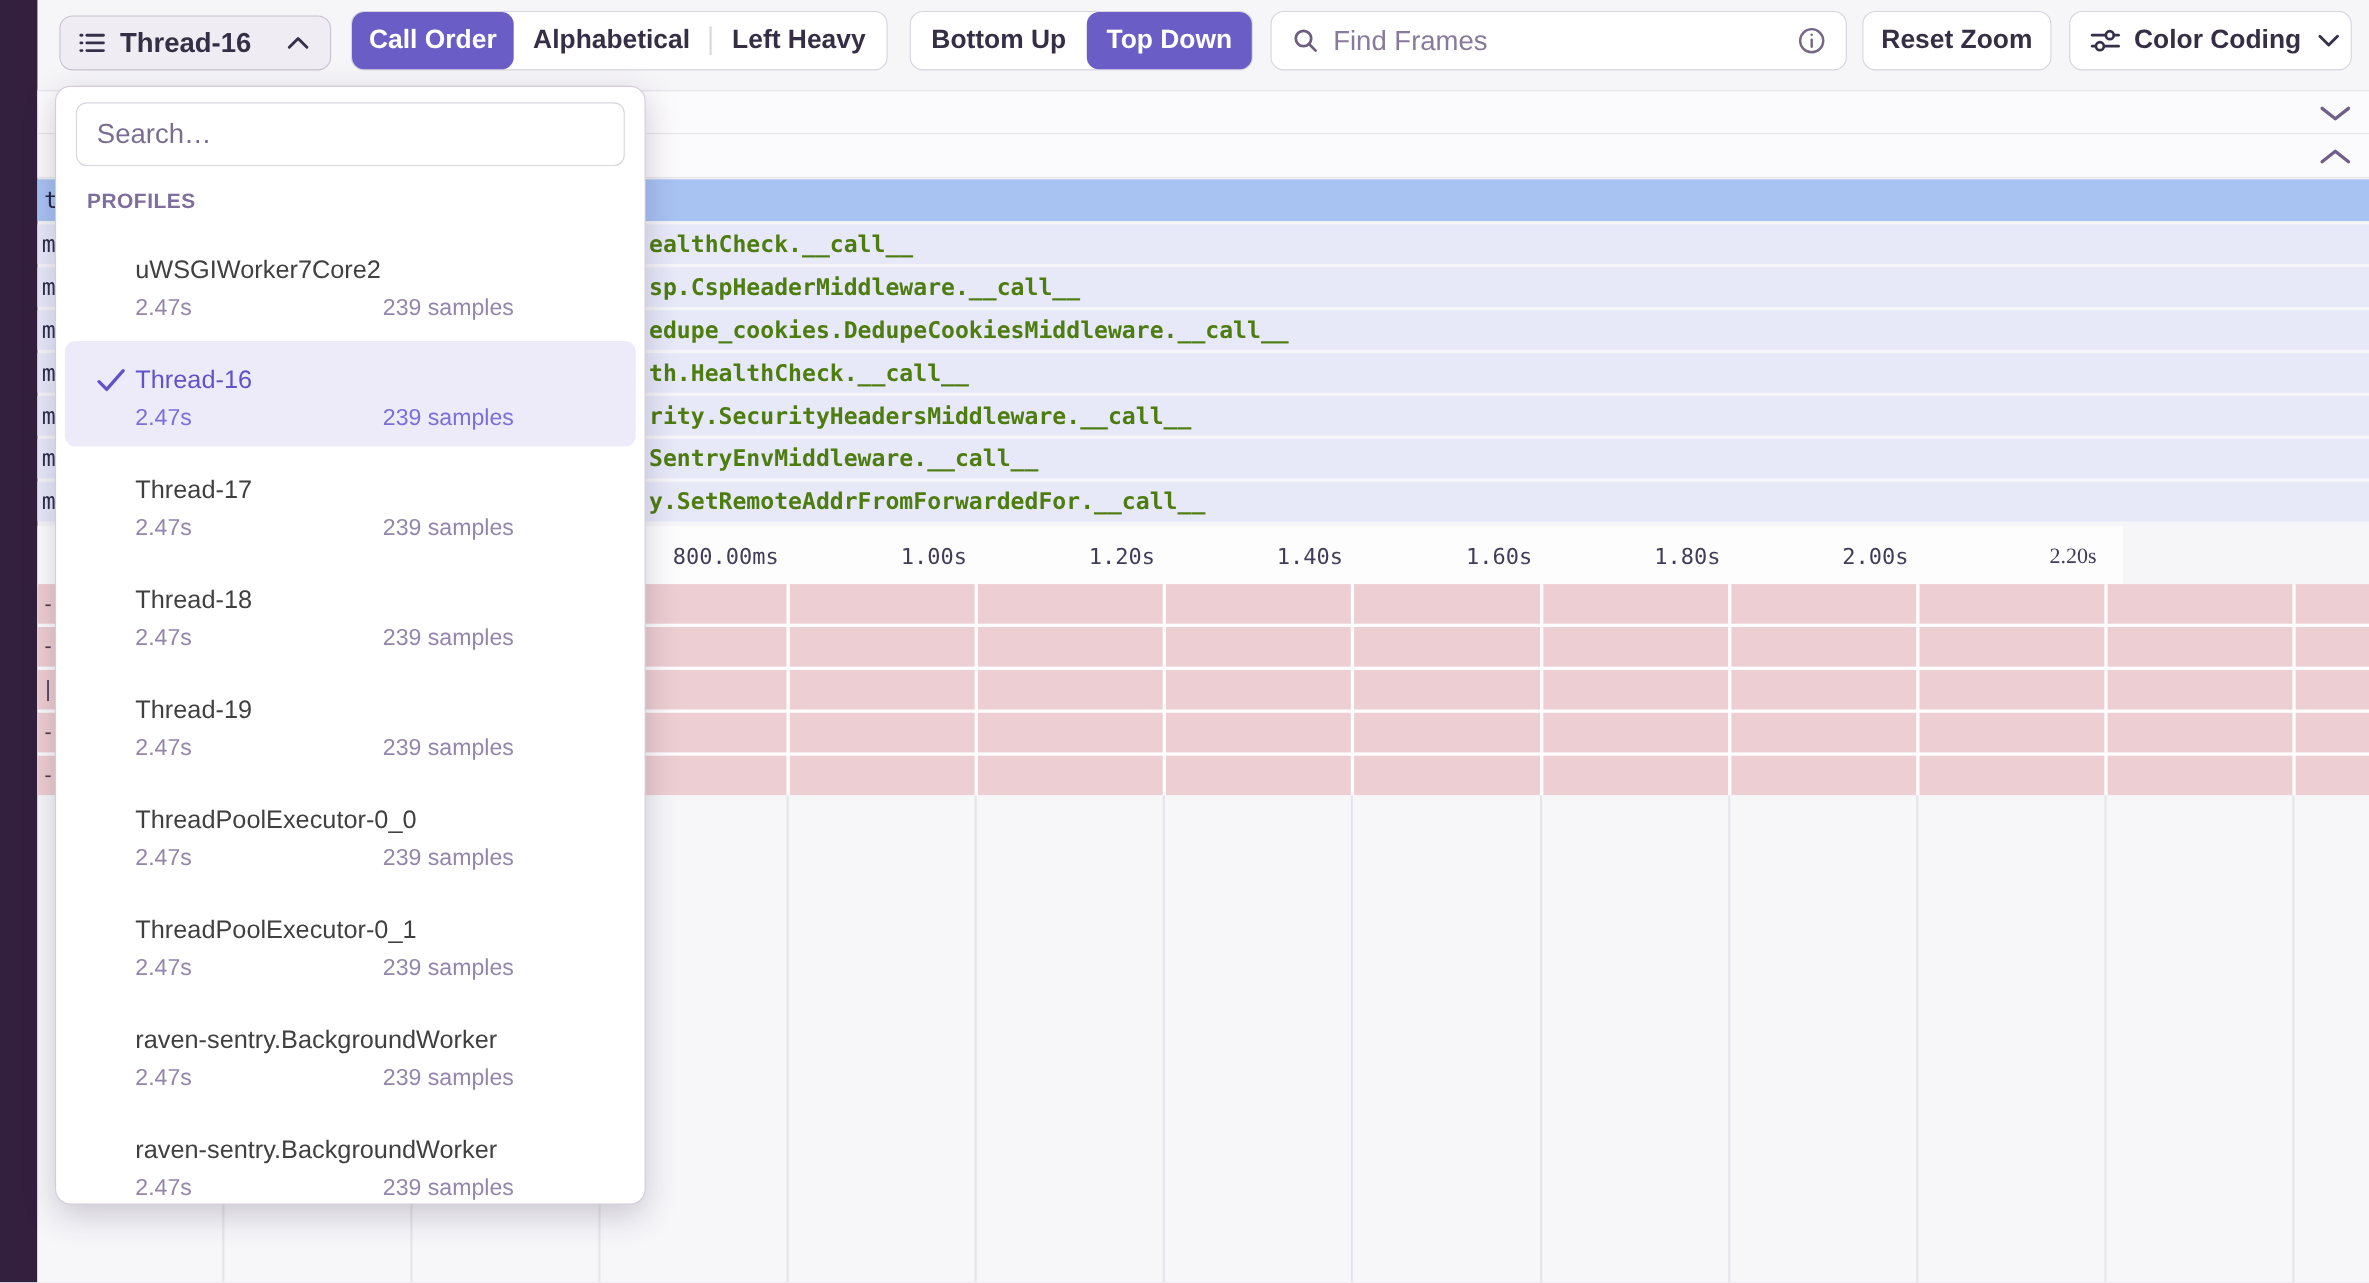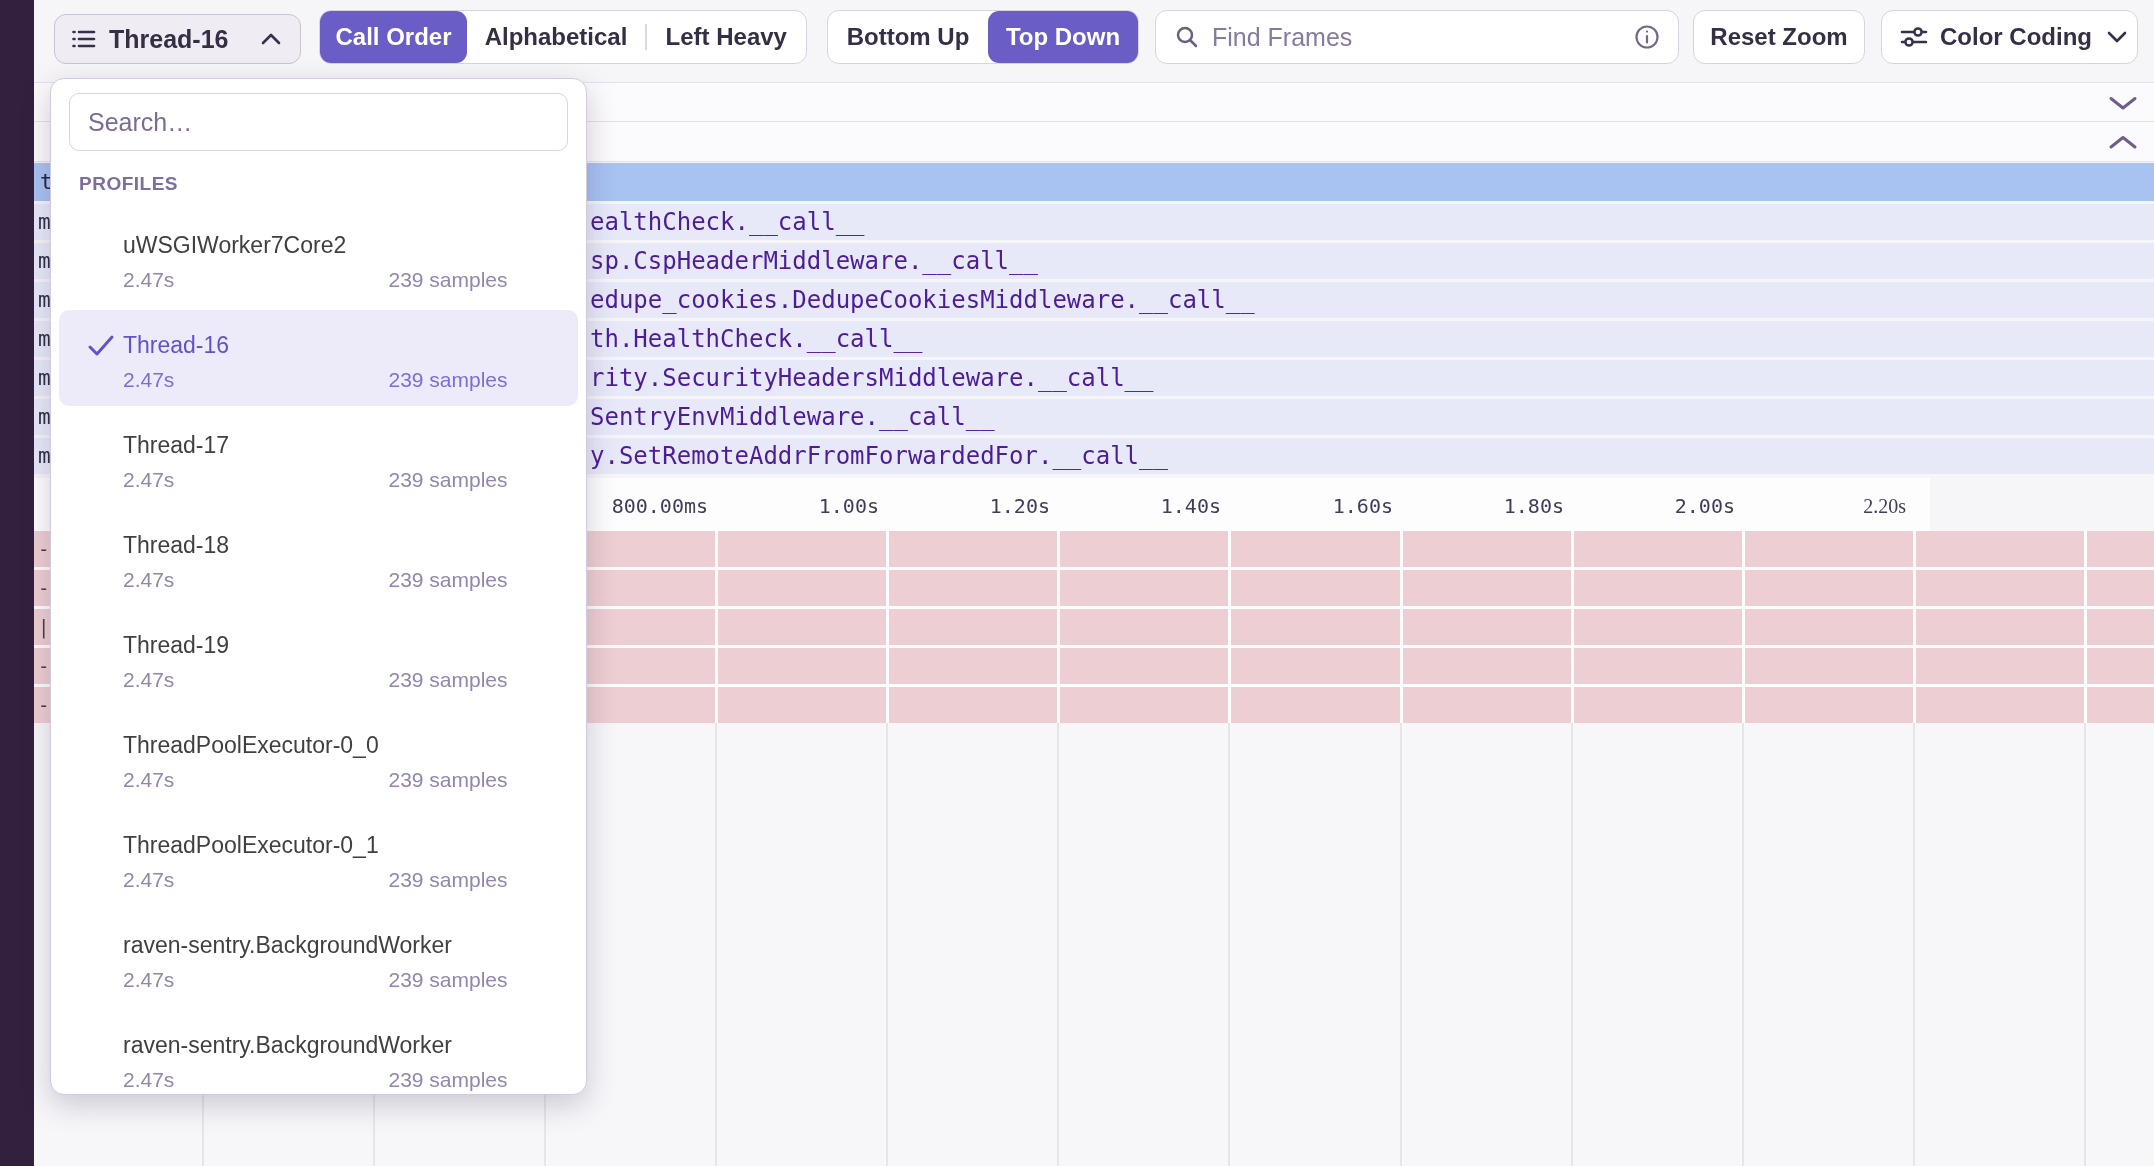--- a/index.html
+++ b/index.html
@@ -27,21 +27,21 @@
   #reset-zoom-btn{left:1693px;width:172px;justify-content:center;}
   #color-coding-btn{left:1881px;width:257px;padding:14px 18px;gap:12px;}
   
   .section-bar{left:34px;width:2120px;height:40px;background:#fbfafc;border-bottom:1.5px solid #e3e0e9;
                box-sizing:border-box;}
   
   #blue-row{left:34px;top:163px;width:2120px;height:38px;background:#a8c2f2;}
   .mono{font-family:"DejaVu Sans Mono",monospace;}
   .frame-row{left:34px;width:2120px;height:36px;background:#e7e9f9;}
   .frame-left{position:absolute;left:4px;top:0;line-height:36px;font-size:21px;color:#2e2e4a;}
-  .frame-frag{position:absolute;left:556px;top:0;line-height:36px;font-size:24px;color:#4c1d95;white-space:pre;}
+  .frame-frag{position:absolute;left:556px;top:0;line-height:36px;font-size:21px;color:#4d7c0f;white-space:pre;font-weight:bold;}
   #blue-left{position:absolute;left:6px;top:0;line-height:38px;font-size:21px;color:#22223d;}
   
   #axis-row{left:34px;top:478px;width:1896px;height:56px;background:#fdfdfe;}
   .tick-label{position:absolute;top:0;width:200px;line-height:56px;text-align:right;font-size:20px;color:#423c58;}
   
   #pink-region{left:34px;top:531px;width:2120px;height:192px;background:#fdfdfe;}
   .pink-row{position:absolute;left:0;width:2120px;height:36px;background:#edced2;}
   .pink-left{position:absolute;left:4px;top:0;line-height:36px;font-size:19px;color:#4d3b4e;}
   .pink-grid{position:absolute;top:0;width:3px;height:192px;background:#fdfdfe;}
   
@@ -51,21 +51,21 @@
   #thread-dropdown{left:50px;top:78px;width:537px;height:1017px;background:#fff;border:1px solid #d3cbdd;
                    border-radius:14px;box-sizing:border-box;box-shadow:0 10px 30px rgba(50,35,70,.22);z-index:20;}
   #dd-search{position:absolute;left:18px;top:14px;width:499px;height:58px;border:1.5px solid #d9d4e0;
              border-radius:10px;box-sizing:border-box;display:flex;align-items:center;padding:4px 16px;}
   #dd-search-input{border:none;outline:none;width:100%;background:transparent;font-family:"Liberation Sans",sans-serif;
                    font-size:25px;color:#3f3354;}
   #dd-search-input::placeholder{color:#7a6d90;opacity:1;}
   #dd-profiles{position:absolute;left:28px;top:94px;font-size:19px;font-weight:700;letter-spacing:.5px;color:#7e6e9e;}
   .dd-item-name{position:absolute;left:72px;font-size:23px;color:#404040;white-space:nowrap;}
   .dd-item-dur{position:absolute;left:72px;font-size:21px;color:#9385ac;}
-  .dd-item-samples{position:absolute;font-size:21px;color:#9385ac;left:297px;width:200px;text-align:center;}
+  .dd-item-samples{position:absolute;font-size:21px;color:#9385ac;left:297px;width:200px;text-align:left;}
   .dd-sel-bg{position:absolute;left:8px;width:519px;height:96px;background:#edebfa;border-radius:10px;}
   .sel .dd-item-name{color:#6152c8;}
   .sel .dd-item-dur,.sel .dd-item-samples{color:#7c6ed8;}
   svg{display:block;}
 </style>
 </head>
 <body>
 
 <div id="canvas">
 

